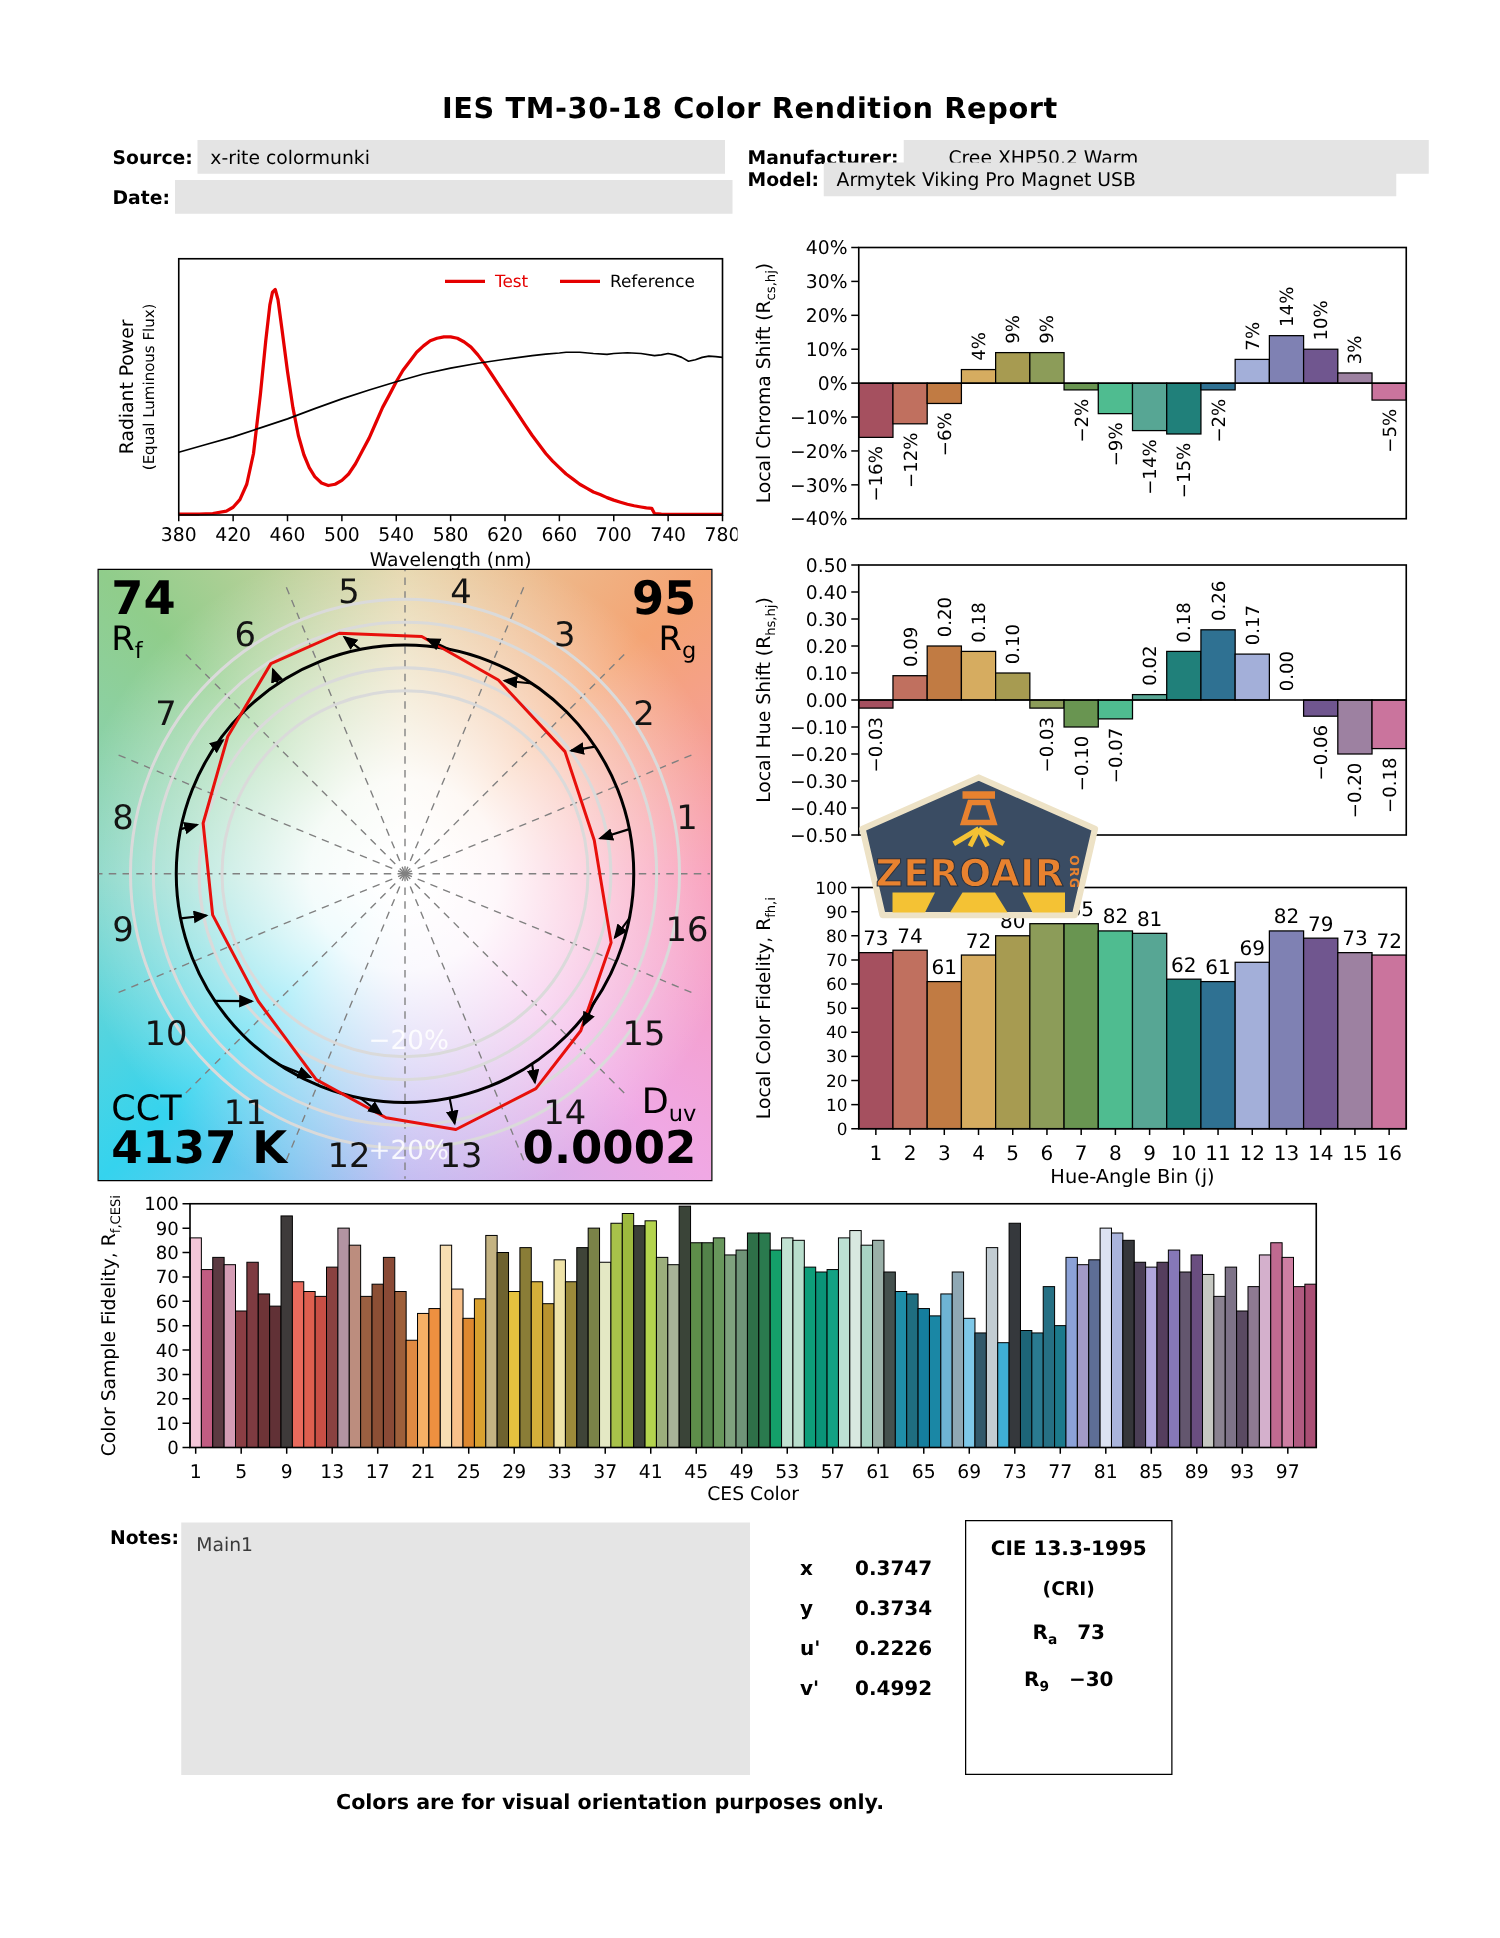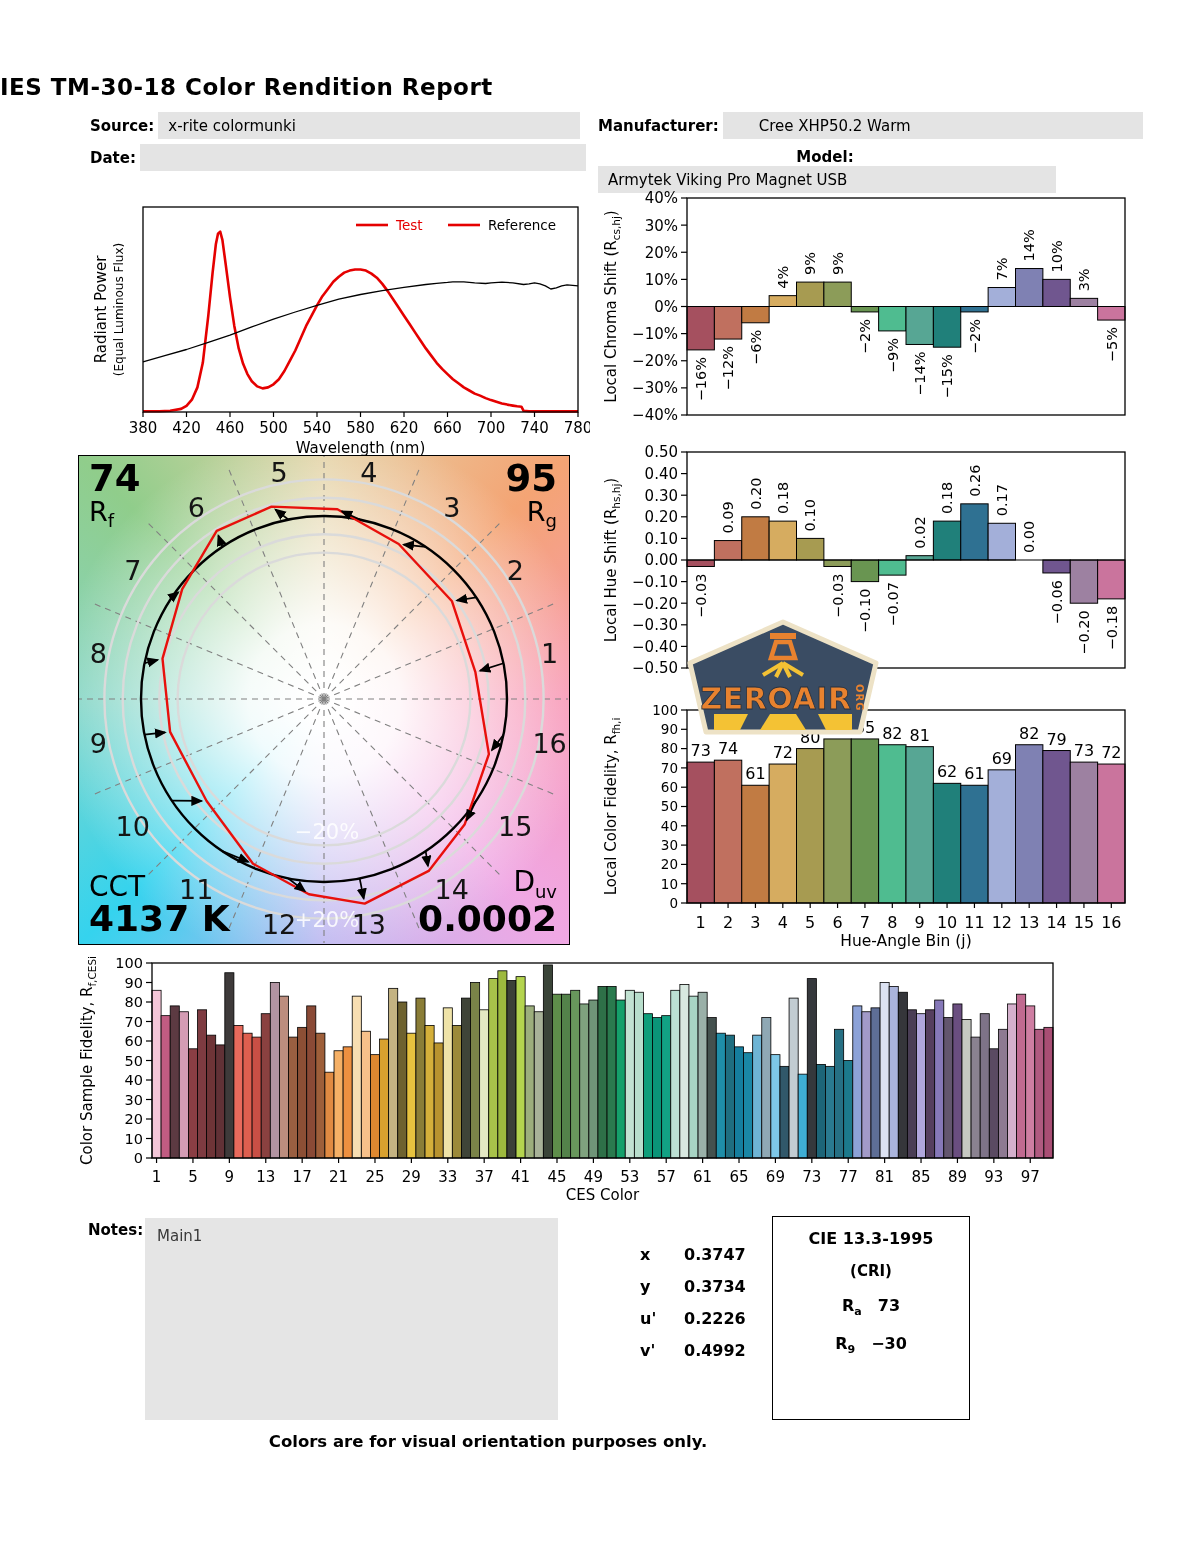--- a/index.html
+++ b/index.html
@@ -1,18 +1,18 @@
 <!DOCTYPE html>
 <html><head>
 <meta charset="utf-8">
 <style>
   html,body{margin:0;padding:0;background:#fff;}
   body{width:1200px;height:1550px;font-family:"DejaVu Sans","Liberation Sans",sans-serif;color:#000;position:relative;}
   .page{position:absolute;left:0;top:0;width:1200px;height:1550px;background:#fff;overflow:hidden;}
-  .title{position:absolute;left:0;top:74px;width:1200px;text-align:left;font-size:23px;font-weight:bold;letter-spacing:0.5px;}
+  .title{position:absolute;left:0;top:74px;width:1200px;text-align:center;font-size:23px;font-weight:bold;letter-spacing:0.5px;}
   .fieldrow{position:absolute;display:flex;align-items:center;}
   .flabel{font-weight:bold;font-size:15px;white-space:nowrap;margin-right:4px;}
   .fbox{background:#E4E4E4;height:27px;display:flex;align-items:center;padding-left:10px;font-size:15px;white-space:nowrap;}
   svg text{font-family:"DejaVu Sans","Liberation Sans",sans-serif;}
   .abs{position:absolute;}
   
   #cvg{position:absolute;left:78px;top:455px;width:492px;height:490px;border:1.5px solid #000;box-sizing:border-box;
        background:
         radial-gradient(circle at 50% 50%, rgba(255,255,255,1) 6%, rgba(255,255,255,0.92) 22%, rgba(255,255,255,0.55) 45%, rgba(255,255,255,0) 78%),
         conic-gradient(from 0deg at 50% 50%,
@@ -24,26 +24,26 @@
   .corner .sym{font-size:27px;}
   .corner sub{font-size:18px;}
   .tl{left:10px;top:4px;}
   .tr{right:12px;top:4px;text-align:right;}
   .bl{left:10px;bottom:6px;}
   .br{right:12px;bottom:6px;text-align:right;}
   .bl .sym,.br .sym{font-size:28px;}
   .bl .big,.br .big{font-size:36px;}
   
   .noteslabel{position:absolute;left:88px;top:1221px;font-size:15px;font-weight:bold;}
-  .notesbox{position:absolute;left:145px;top:1218px;width:413px;height:202px;background:#E5E5E5;box-sizing:border-box;padding:9px 12px;font-size:15px;color:#3a3a3a;}
+  .notesbox{position:absolute;left:145px;top:1218px;width:455px;height:202px;background:#E5E5E5;box-sizing:border-box;padding:9px 12px;font-size:15px;color:#3a3a3a;}
   .chromx{position:absolute;left:640px;top:1238px;font-size:16px;font-weight:bold;}
   .chromx .row{display:flex;height:32px;align-items:center;}
   .chromx .lab{width:30px;}
   .chromx .val{margin-left:14px;}
-  .cribox{position:absolute;left:772px;top:1216px;width:198px;height:204px;border:1.5px solid #000;box-sizing:border-box;text-align:center;font-weight:bold;}
+  .cribox{position:absolute;left:772px;top:1216px;width:166px;height:204px;border:1.5px solid #000;box-sizing:border-box;text-align:center;font-weight:bold;}
   .cribox .t{margin-top:12px;font-size:16px;}
   .cribox .s{margin-top:14px;font-size:15px;}
   .cribox .r{margin-top:16px;font-size:16px;}
   .cribox sub{font-size:11px;}
   .cribox .v{margin-left:16px;}
   .footer{position:absolute;left:0;top:1432px;width:976px;text-align:center;font-size:16.5px;font-weight:bold;}
   #logo{position:absolute;left:684px;top:618px;z-index:6;}
 </style>
 </head>
 <body>
@@ -57,21 +57,21 @@
     <span class="fbox" style="width:412px;">x-rite colormunki</span>
   </div>
   <div class="fieldrow" style="left:598px;top:112px;">
     <span class="flabel">Manufacturer:</span>
     <span class="fbox" style="width:384px;padding-left:36px;">Cree XHP50.2 Warm</span>
   </div>
   <div class="fieldrow" style="left:90px;top:144px;justify-content:space-between;">
     <span class="flabel">Date:</span>
     <span class="fbox" style="width:436px;"></span>
   </div>
-  <div class="fieldrow" style="left:598px;top:148px;flex-direction:column;">
+  <div class="fieldrow" style="left:598px;top:130px;">
     <span class="flabel">Model:</span>
     <span class="fbox" style="width:448px;">Armytek Viking Pro Magnet USB</span>
   </div>
 
   <svg id="spd" class="abs" style="left:60px;top:195px;" width="530" height="262">
       <polyline points="83.0,216.2 99.3,216.2 110.2,215.8 121.1,213.9 126.5,210.8 131.9,204.7 137.4,192.4 142.8,167.8 148.3,120.7 152.6,77.6 155.9,48.9 158.0,38.7 160.2,36.6 162.4,44.8 165.7,69.4 170.0,102.2 174.3,130.9 178.7,153.4 183.1,168.8 187.4,179.1 191.8,186.3 197.2,191.4 202.6,193.4 208.1,192.4 213.5,189.3 218.9,184.2 224.4,176.0 229.8,165.8 235.3,155.5 240.7,143.2 246.1,130.9 251.6,120.7 257.0,110.4 262.4,101.2 267.9,94.0 273.3,86.8 278.8,81.7 284.2,77.6 289.6,75.6 295.1,74.5 300.5,74.5 305.9,75.6 311.4,78.6 316.8,82.7 322.3,88.9 327.7,96.1 333.1,104.2 338.6,112.5 344.0,120.7 349.4,128.8 354.9,137.1 360.3,145.3 365.8,153.4 371.2,160.6 376.6,167.8 382.1,173.9 387.5,179.1 392.9,184.2 398.4,188.3 403.8,192.4 409.3,195.5 414.7,198.6 420.1,200.6 425.6,203.1 431.0,205.1 436.4,206.8 441.9,208.4 447.3,209.6 452.8,210.6 457.1,211.3 461.4,211.7 463.6,215.8 469.1,216.2 474.5,216.4 518.0,216.4" fill="none" stroke="#E50000" stroke-width="2.6" stroke-linejoin="round"></polyline>
       <polyline points="83.0,166.8 104.8,160.6 126.5,154.5 148.3,147.3 170.0,140.1 191.8,131.9 213.5,124.1 235.3,117.0 257.0,110.4 278.8,104.2 300.5,99.5 322.3,95.6 344.0,92.4 365.8,89.5 376.6,88.3 387.5,87.4 392.9,86.8 403.8,86.8 414.7,87.8 425.6,88.5 431.0,87.8 441.9,87.2 452.8,87.8 463.6,89.5 469.1,88.9 474.5,87.8 479.9,88.9 485.4,90.9 490.8,94.0 496.3,92.8 501.7,90.9 507.1,89.9 512.6,90.3 518.0,90.9" fill="none" stroke="#000000" stroke-width="1.3" stroke-linejoin="round"></polyline>
       <rect x="83" y="12" width="435" height="205" fill="none" stroke="#000" stroke-width="1.3"></rect>
       <line x1="83" y1="217" x2="83" y2="222" stroke="#000" stroke-width="1.2"></line>
       <text x="83" y="238" font-size="15" text-anchor="middle" fill="#000">380</text>

